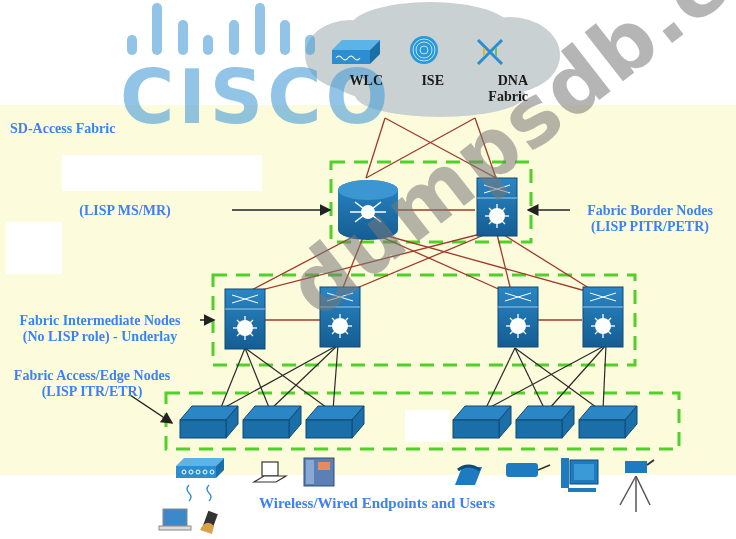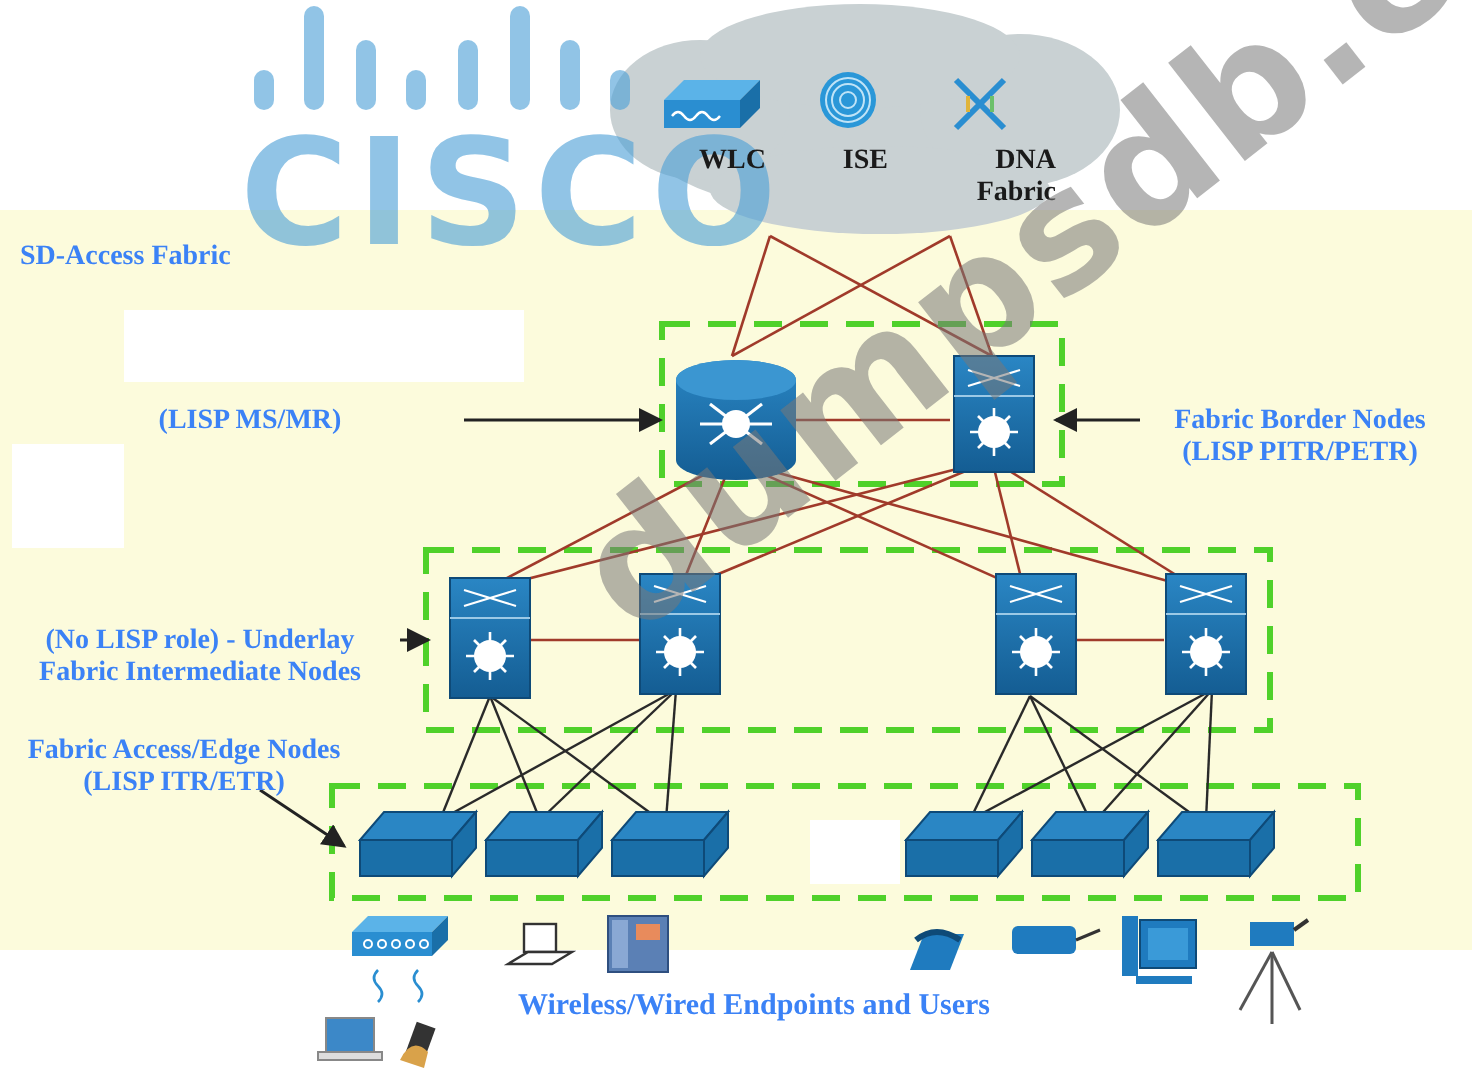--- a/index.html
+++ b/index.html
@@ -317,22 +317,22 @@
 <div class="lbl" style="left:20px;top:203px;width:210px;">
   <div>(LISP MS/MR)</div>
 </div>
 
 <div class="lbl" style="left:570px;top:203px;width:160px;">
   <div>Fabric Border Nodes</div>
   <div>(LISP PITR/PETR)</div>
 </div>
 
 <div class="lbl" style="left:2px;top:313px;width:196px;">
+  <div>Fabric Intermediate Nodes</div>
   <div>(No LISP role) - Underlay</div>
-  <div>Fabric Intermediate Nodes</div>
 </div>
 
 <div class="lbl" style="left:2px;top:368px;width:180px;">
   <div>Fabric Access/Edge Nodes</div>
   <div>(LISP ITR/ETR)</div>
 </div>
 
 <div class="lbl" style="left:259px;top:495px;font-size:15px;">Wireless/Wired Endpoints and Users</div>
 
 <div class="watermark">dumpsdb.com</div>

